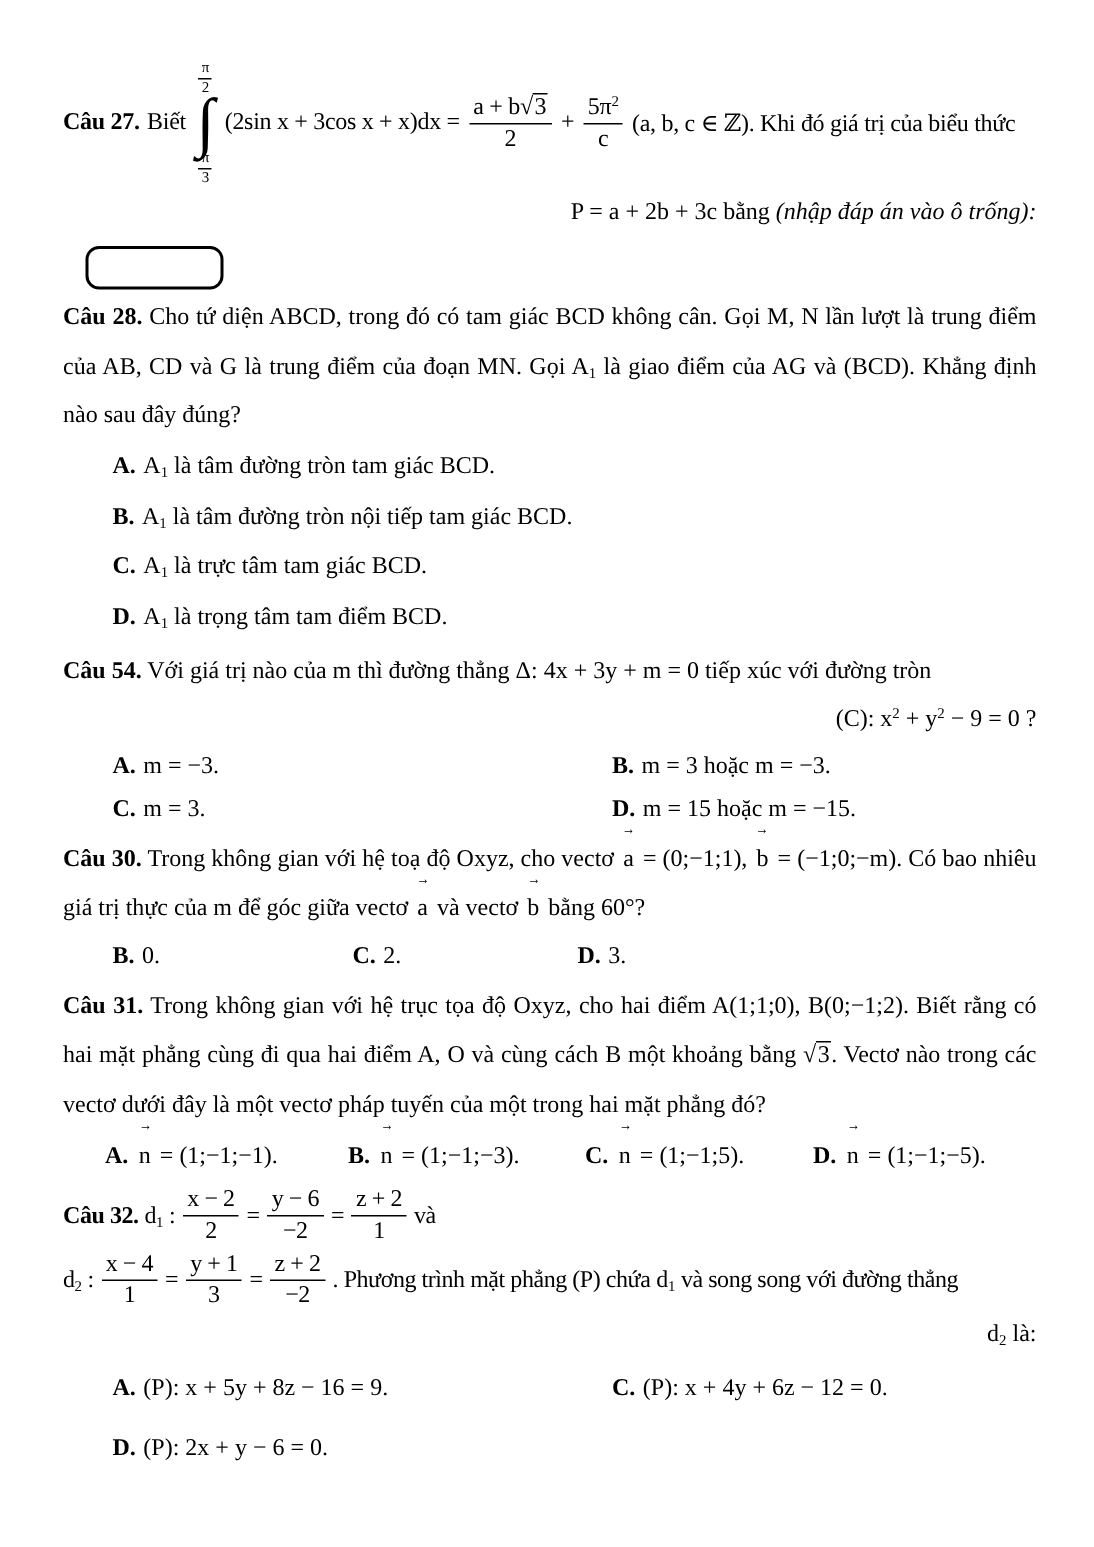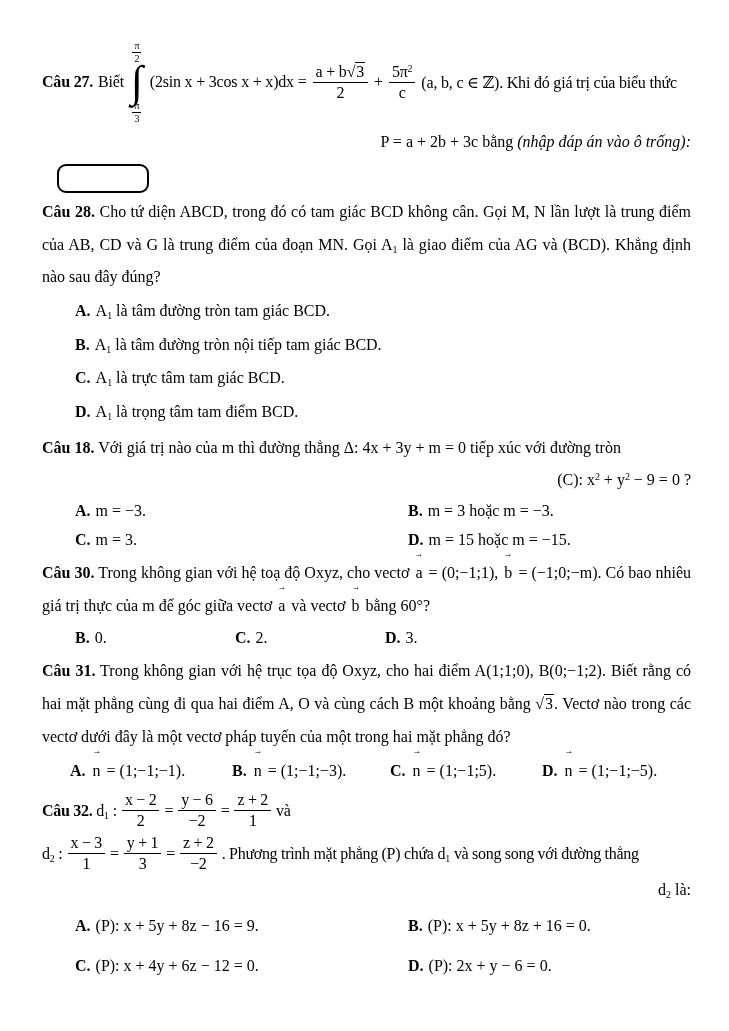--- a/index.html
+++ b/index.html
@@ -86,21 +86,21 @@
     <p class="para"><span class="qlabel">Câu 28.</span> <span>Cho tứ diện ABCD, trong đó có tam giác BCD không cân. Gọi M, N lần lượt là trung điểm của AB, CD và G là trung điểm của đoạn MN. Gọi</span> <span><span>A</span><sub>1</sub></span> <span>là giao điểm của AG và (BCD). Khẳng định nào sau đây đúng?</span></p>
     <div class="opts-list">
       <div class="opt"><span class="opt-letter">A.</span><span><span>A</span><sub>1</sub></span> <span>là tâm đường tròn tam giác BCD.</span></div>
       <div class="opt"><span class="opt-letter">B.</span><span><span>A</span><sub>1</sub></span> <span>là tâm đường tròn nội tiếp tam giác BCD.</span></div>
       <div class="opt"><span class="opt-letter">C.</span><span><span>A</span><sub>1</sub></span> <span>là trực tâm tam giác BCD.</span></div>
       <div class="opt"><span class="opt-letter">D.</span><span><span>A</span><sub>1</sub></span> <span>là trọng tâm tam điểm BCD.</span></div>
     </div>
   </div>
 
   <div class="q">
-    <p class="para"><span class="qlabel">Câu 18.</span> <span>Với giá trị nào của m thì đường thẳng Δ: 4x + 3y + m = 0 tiếp xúc với đường tròn</span></p>
+    <p class="para"><span class="qlabel">Câu 54.</span> <span>Với giá trị nào của m thì đường thẳng Δ: 4x + 3y + m = 0 tiếp xúc với đường tròn</span></p>
     <p class="para para-last"><span>(C): x</span><sup>2</sup><span> + y</span><sup>2</sup><span> − 9 = 0 ?</span></p>
     <div class="grid2">
       <div><span class="opt-letter">A.</span><span>m = −3.</span></div>
       <div><span class="opt-letter">B.</span><span>m = 3 hoặc m = −3.</span></div>
       <div><span class="opt-letter">C.</span><span>m = 3.</span></div>
       <div><span class="opt-letter">D.</span><span>m = 15 hoặc m = −15.</span></div>
     </div>
   </div>
 
   <div class="q">
@@ -140,39 +140,38 @@
       <span class="frac">
           <span class="num">z + 2</span>
           <span class="den">1</span>
         </span>
       <span>và</span>
     </div>
     <div class="mline tight q32-l2">
       <span><span>d</span><sub>2</sub></span>
       <span>:</span>
       <span class="frac">
-          <span class="num">x − 3</span>
+          <span class="num">x − 4</span>
           <span class="den">1</span>
         </span>
       <span>=</span>
       <span class="frac">
           <span class="num">y + 1</span>
           <span class="den">3</span>
         </span>
       <span>=</span>
       <span class="frac">
           <span class="num">z + 2</span>
           <span class="den">−2</span>
         </span>
       <span>. Phương trình mặt phẳng (P) chứa</span>
       <span><span>d</span><sub>1</sub></span>
       <span>và song song với đường thẳng</span>
     </div>
     <p class="para para-last q32-l3"><span><span>d</span><sub>2</sub></span> <span>là:</span></p>
     <div class="grid2b">
       <div><span class="opt-letter">A.</span><span>(P): x + 5y + 8z − 16 = 9.</span></div>
-      <div><span class="opt-letter">B.</span><span>(P): x + 5y + 8z + 16 = 0.</span></div>
       <div><span class="opt-letter">C.</span><span>(P): x + 4y + 6z − 12 = 0.</span></div>
       <div><span class="opt-letter">D.</span><span>(P): 2x + y − 6 = 0.</span></div>
     </div>
   </div>
 
 </div>
 
 </body></html>

